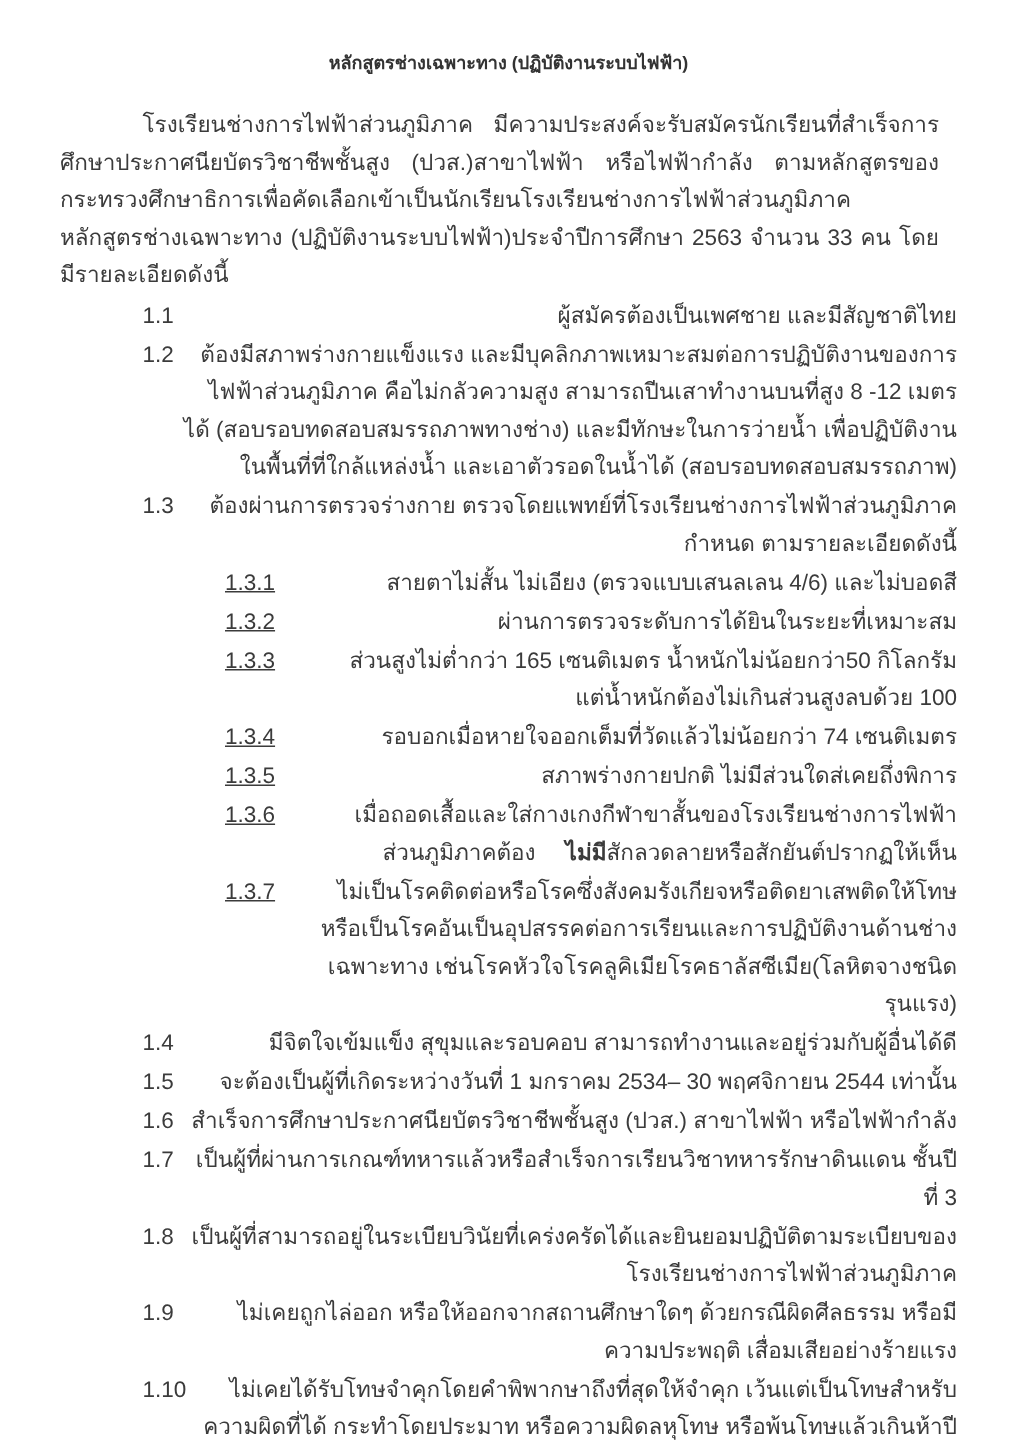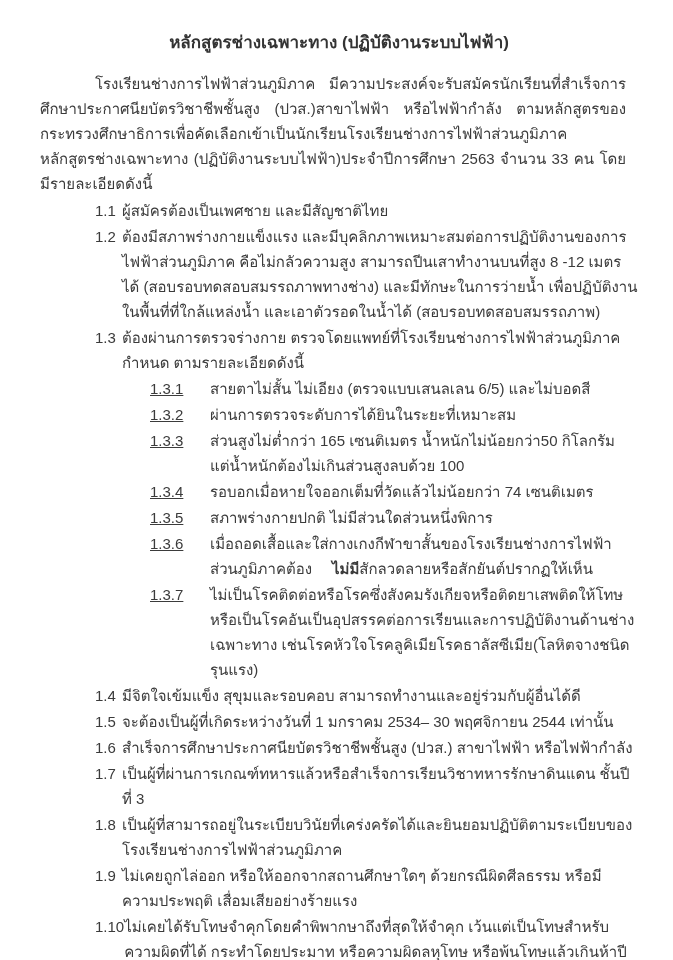--- a/index.html
+++ b/index.html
@@ -14,21 +14,21 @@
     background: #ffffff;
     padding: 30px 35px 24px 40px;
     font-family: "Liberation Sans", "DejaVu Sans", sans-serif;
     color: #3b3b3b;
     font-size: 15px;
     line-height: 25px;
   }
   .doc-title {
     text-align: center;
     font-weight: bold;
-    font-size: 17px;
+    font-size: 12px;
     color: #333333;
     margin: 0 0 16px 0;
   }
   .intro {
     margin: 0 12px 2px 0;
     text-indent: 55px;
     text-align: justify;
   }
   .req-list {
     margin-top: 2px;
@@ -41,21 +41,21 @@
   .item.level1 { margin-left: 55px; }
   .item.level2 { margin-left: 110px; }
   .item .num {
     flex: 0 0 auto;
     white-space: nowrap;
   }
   .item.level1 .num { min-width: 27px; }
   .item.level2 .num { min-width: 60px; text-decoration: underline; }
   .item .txt {
     flex: 1 1 auto;
-    text-align: left;
+    text-align: right;
   }
   .bold { font-weight: bold; margin-left: 20px; }
 </style>
 </head>
 <body>
 
 <div class="page">
   <h1 class="doc-title">หลักสูตรช่างเฉพาะทาง (ปฏิบัติงานระบบไฟฟ้า)</h1>
 
   <p class="intro">โรงเรียนช่างการไฟฟ้าส่วนภูมิภาค มีความประสงค์จะรับสมัครนักเรียนที่สำเร็จการศึกษาประกาศนียบัตรวิชาชีพชั้นสูง (ปวส.)สาขาไฟฟ้า หรือไฟฟ้ากำลัง ตามหลักสูตรของกระทรวงศึกษาธิการเพื่อคัดเลือกเข้าเป็นนักเรียนโรงเรียนช่างการไฟฟ้าส่วนภูมิภาค หลักสูตรช่างเฉพาะทาง (ปฏิบัติงานระบบไฟฟ้า)ประจำปีการศึกษา 2563  จำนวน 33 คน  โดยมีรายละเอียดดังนี้</p>
@@ -68,37 +68,37 @@
       <div class="item level1">
         <span class="num">1.2</span>
         <span class="txt"><span>ต้องมีสภาพร่างกายแข็งแรง และมีบุคลิกภาพเหมาะสมต่อการปฏิบัติงานของการไฟฟ้าส่วนภูมิภาค คือไม่กลัวความสูง สามารถปีนเสาทำงานบนที่สูง 8 -12 เมตรได้ (สอบรอบทดสอบสมรรถภาพทางช่าง) และมีทักษะในการว่ายน้ำ เพื่อปฏิบัติงานในพื้นที่ที่ใกล้แหล่งน้ำ และเอาตัวรอดในน้ำได้ (สอบรอบทดสอบสมรรถภาพ)</span></span>
       </div>
       <div class="item level1">
         <span class="num">1.3</span>
         <span class="txt"><span>ต้องผ่านการตรวจร่างกาย ตรวจโดยแพทย์ที่โรงเรียนช่างการไฟฟ้าส่วนภูมิภาคกำหนด ตามรายละเอียดดังนี้</span></span>
       </div>
       <div class="item level2">
         <span class="num">1.3.1</span>
-        <span class="txt"><span>สายตาไม่สั้น ไม่เอียง (ตรวจแบบเสนลเลน 6/5) และไม่บอดสี</span></span>
+        <span class="txt"><span>สายตาไม่สั้น ไม่เอียง (ตรวจแบบเสนลเลน 4/6) และไม่บอดสี</span></span>
       </div>
       <div class="item level2">
         <span class="num">1.3.2</span>
         <span class="txt"><span>ผ่านการตรวจระดับการได้ยินในระยะที่เหมาะสม</span></span>
       </div>
       <div class="item level2">
         <span class="num">1.3.3</span>
         <span class="txt"><span>ส่วนสูงไม่ต่ำกว่า 165 เซนติเมตร น้ำหนักไม่น้อยกว่า50 กิโลกรัม แต่น้ำหนักต้องไม่เกินส่วนสูงลบด้วย 100</span></span>
       </div>
       <div class="item level2">
         <span class="num">1.3.4</span>
         <span class="txt"><span>รอบอกเมื่อหายใจออกเต็มที่วัดแล้วไม่น้อยกว่า 74 เซนติเมตร</span></span>
       </div>
       <div class="item level2">
         <span class="num">1.3.5</span>
-        <span class="txt"><span>สภาพร่างกายปกติ ไม่มีส่วนใดส่วนหนึ่งพิการ</span></span>
+        <span class="txt"><span>สภาพร่างกายปกติ ไม่มีส่วนใดส่เคยถึ่งพิการ</span></span>
       </div>
       <div class="item level2">
         <span class="num">1.3.6</span>
         <span class="txt"><span>เมื่อถอดเสื้อและใส่กางเกงกีฬาขาสั้นของโรงเรียนช่างการไฟฟ้าส่วนภูมิภาคต้อง</span><span class="bold">ไม่มี</span><span>สักลวดลายหรือสักยันต์ปรากฏให้เห็น</span></span>
       </div>
       <div class="item level2">
         <span class="num">1.3.7</span>
         <span class="txt"><span>ไม่เป็นโรคติดต่อหรือโรคซึ่งสังคมรังเกียจหรือติดยาเสพติดให้โทษหรือเป็นโรคอันเป็นอุปสรรคต่อการเรียนและการปฏิบัติงานด้านช่างเฉพาะทาง เช่นโรคหัวใจโรคลูคิเมียโรคธาลัสซีเมีย(โลหิตจางชนิดรุนแรง)</span></span>
       </div>
       <div class="item level1">

